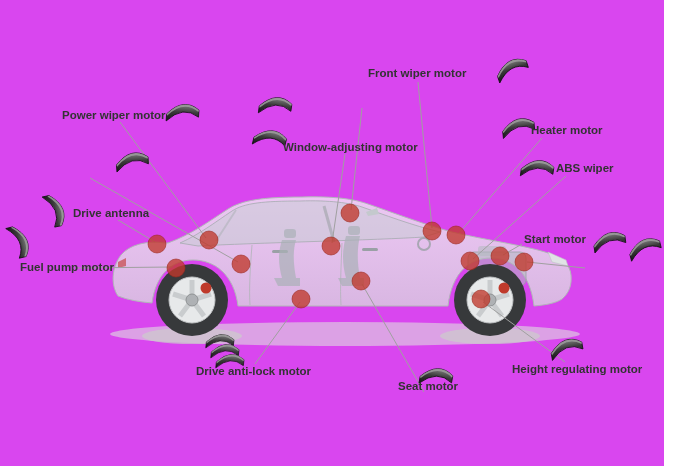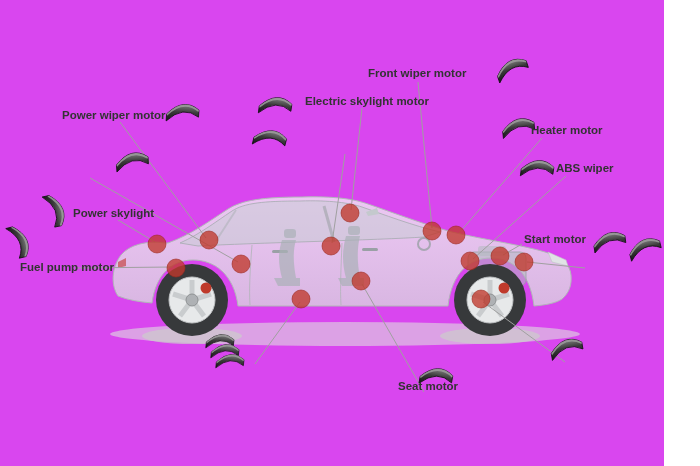--- a/index.html
+++ b/index.html
@@ -185,22 +185,24 @@
             <use href="#magnet"></use>
           </g>
         <g transform="translate(216,348) scale(0.85) rotate(6,16,12)">
             <use href="#magnet"></use>
           </g>
       </g>
     </g>
   </svg>
 
   <div class="label" style="left:368px;top:67px">Front wiper motor</div>
-  <div class="label" style="left:305px;top:95px">Electric skylight motor</div>
   <div class="label" style="left:62px;top:109px">Power wiper motor</div>
+  <div class="label" style="left:283px;top:141px">Window-adjusting motor</div>
   <div class="label" style="left:531px;top:124px">Heater motor</div>
   <div class="label" style="left:556px;top:162px">ABS wiper</div>
-  <div class="label" style="left:73px;top:207px">Power skylight</div>
+  <div class="label" style="left:73px;top:207px">Drive antenna</div>
   <div class="label" style="left:524px;top:233px">Start motor</div>
   <div class="label" style="left:20px;top:261px">Fuel pump motor</div>
+  <div class="label" style="left:512px;top:363px">Height regulating motor</div>
+  <div class="label" style="left:196px;top:365px">Drive anti-lock motor</div>
   <div class="label" style="left:398px;top:380px">Seat motor</div>
 
 </div>
 
 </body></html>

